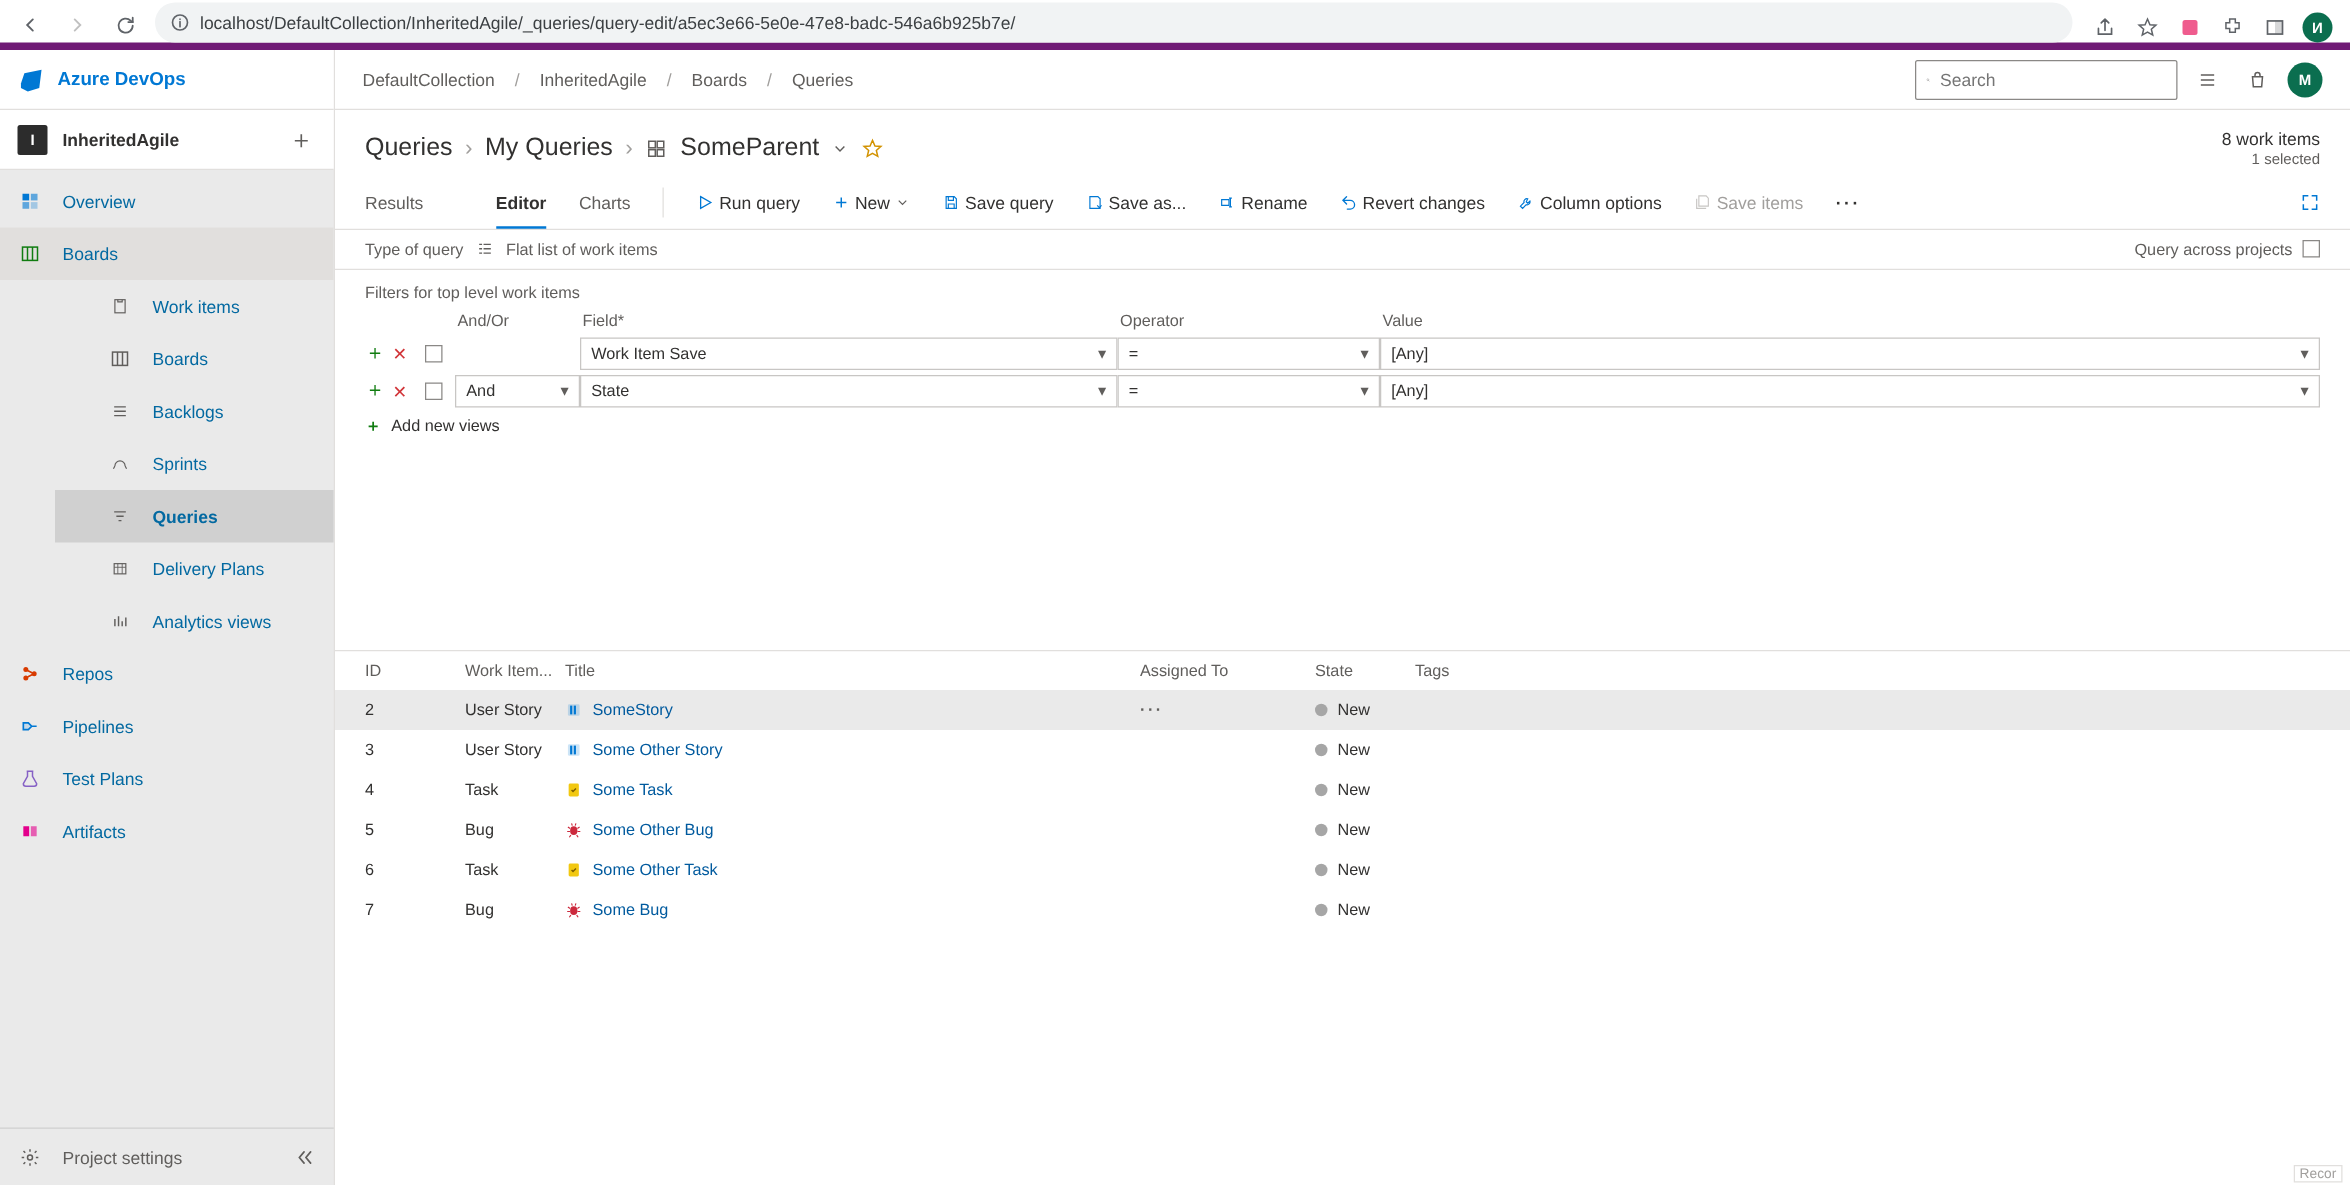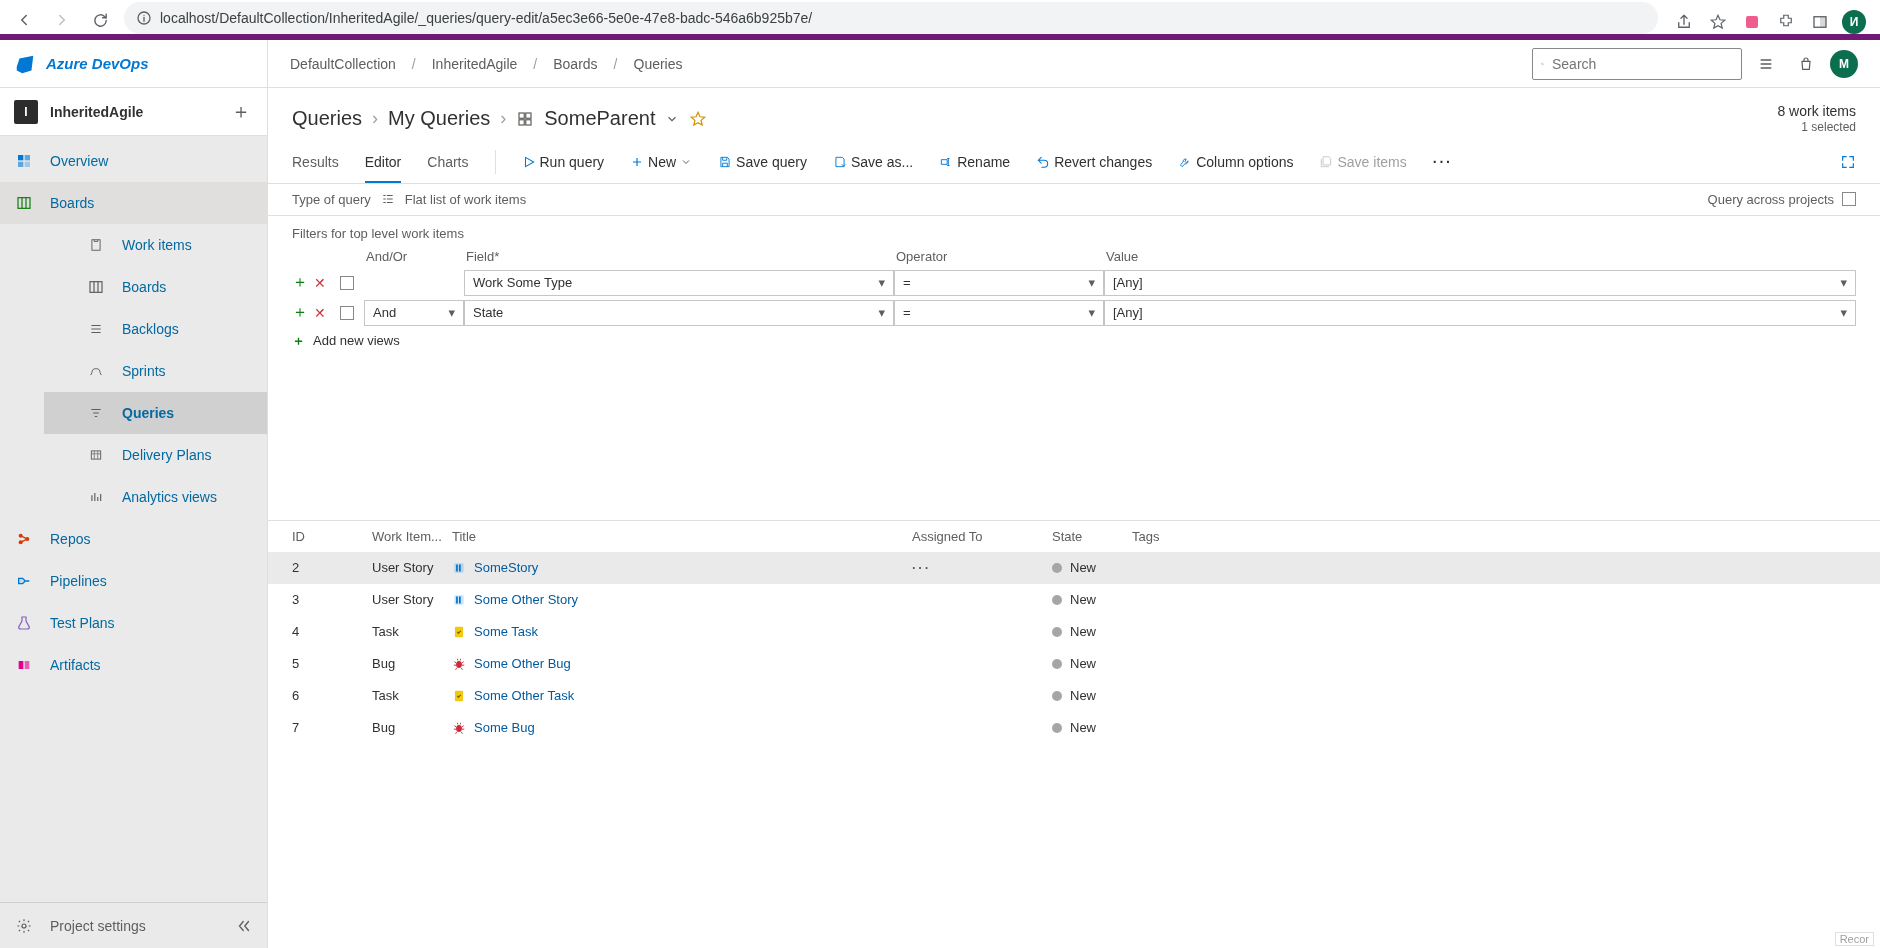--- a/index.html
+++ b/index.html
@@ -13,21 +13,21 @@
   .omnibox { flex: 1; height: 32px; background: #f1f3f4; border-radius: 16px; display: flex; align-items: center; padding: 0 12px; color: #5f6368; font-size: 14px; gap: 8px; }
   .omnibox .url-text { color: #3c4043; }
   .chrome-right { display: flex; align-items: center; gap: 10px; padding: 0 4px; }
   .chrome-icon { width: 24px; height: 24px; color: #5f6368; display:flex;align-items:center;justify-content:center;}
   .chrome-avatar { width: 24px; height: 24px; border-radius: 50%; background: #0b6e4f; color: #fff; display:flex;align-items:center;justify-content:center; font-size:12px; font-weight:600;}
 
   .app { flex: 1; display: flex; min-height: 0; }
 
   
   .sidebar { width: 268px; background: #eaeaea; display: flex; flex-direction: column; border-right: 1px solid #e1dfdd; }
-  .brand { height: 48px; display: flex; align-items: center; padding: 0 14px; gap: 10px; background:#fff; border-bottom:1px solid #e1dfdd;font-style:italic;}
+  .brand { height: 48px; display: flex; align-items: center; padding: 0 14px; gap: 10px; background:#fff; border-bottom:1px solid #e1dfdd;}
   .brand-logo { color:#0078d4; }
   .brand-text { color:#0078d4; font-weight:600; font-size:15px;}
   .proj-row { height: 48px; display:flex; align-items:center; padding: 0 14px; gap:12px; background:#fff; border-bottom:1px solid #e1dfdd;}
   .proj-badge { width:24px; height:24px; background:#2c2c2c; color:#fff; display:flex; align-items:center; justify-content:center; font-size:12px; font-weight:600; border-radius:2px;}
   .proj-name { font-weight:600; flex:1;}
   .proj-plus { color:#605e5c; width:24px; text-align:center; font-size:20px; font-weight:300; cursor:pointer;}
   .nav { flex:1; overflow:auto; padding-top:4px;}
   .nav-item { height:42px; display:flex; align-items:center; padding:0 14px; gap:16px; cursor:pointer; color:#0369a1;}
   .nav-item.sub { padding-left: 42px; margin-left: 44px; }
   .nav-item.active-sec { background:#e1dfdd; }
@@ -63,21 +63,21 @@
   .page-head .title { font-size:20px; font-weight:400;}
   .page-head .dd { color:#605e5c; cursor:pointer;}
   .fav { color:#605e5c; cursor:pointer;}
   .page-head-right { margin-left:auto; text-align:right; line-height:1.3;}
   .wi-count { font-size:14px;}
   .wi-sel { font-size:12px; color:#605e5c;}
 
   
   .pivot-row { display:flex; align-items:center; padding:0 24px; gap:26px; border-bottom:1px solid #e1dfdd; height:42px;}
   .pivot { height:42px; display:flex; align-items:center; color:#605e5c; cursor:pointer; position:relative;}
-  .pivot.active { color:#323130; font-weight:400;}
+  .pivot.active { color:#323130; font-weight:700;margin-left:32px;}
   .pivot.active::after { content:""; position:absolute; left:0; right:0; bottom:0; height:2px; background:#0078d4;}
   .vrule { width:1px; height:24px; background:#e1dfdd;}
   .tbtn { display:flex; align-items:center; gap:4px; color:#323130; cursor:pointer; height:42px;}
   .tbtn.disabled { color:#a19f9d;}
   .tbtn .ico { color:#0078d4;}
   .tbtn.disabled .ico{color:#c8c6c4;}
   .more-dots { letter-spacing:2px; font-weight:700;}
   .full-ico { margin-left:auto; color:#0078d4; cursor:pointer;}
 
   
@@ -501,21 +501,21 @@
             <div class="rc">
               <span class="add-ico">＋</span>
               <span class="del-ico">✕</span>
             </div>
             <div class="rc">
               <span class="chk"></span>
             </div>
             <div class="rc"></div>
             <div class="rc">
               <div class="sel">
-                <span>Work Some Type</span>
+                <span>Work Item Save</span>
                 <span class="dd-ico">▾</span>
               </div>
             </div>
             <div class="rc">
               <div class="sel">
                 <span>=</span>
                 <span class="dd-ico">▾</span>
               </div>
             </div>
             <div class="rc">

